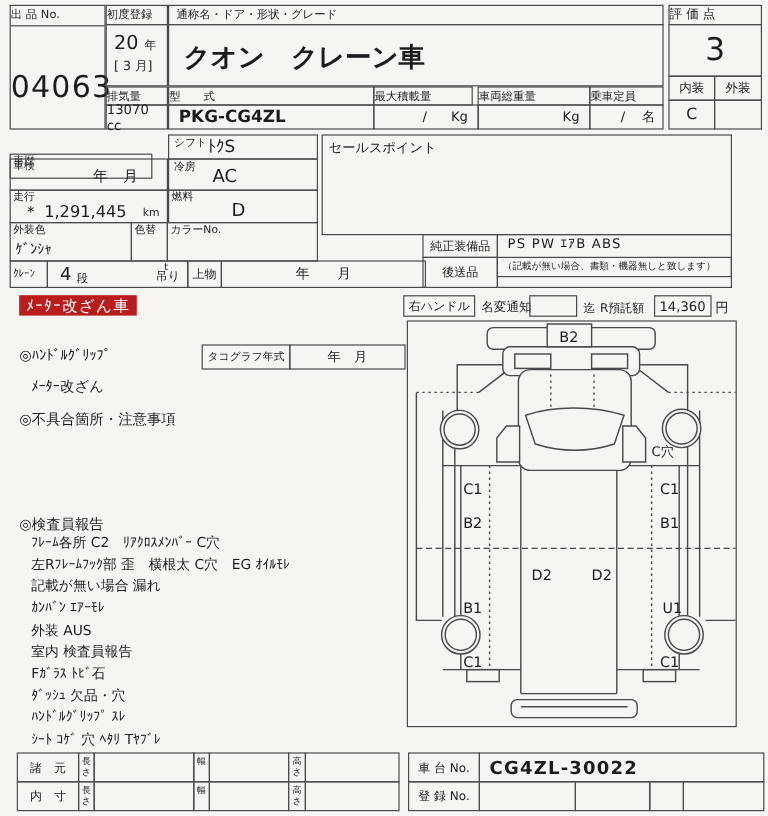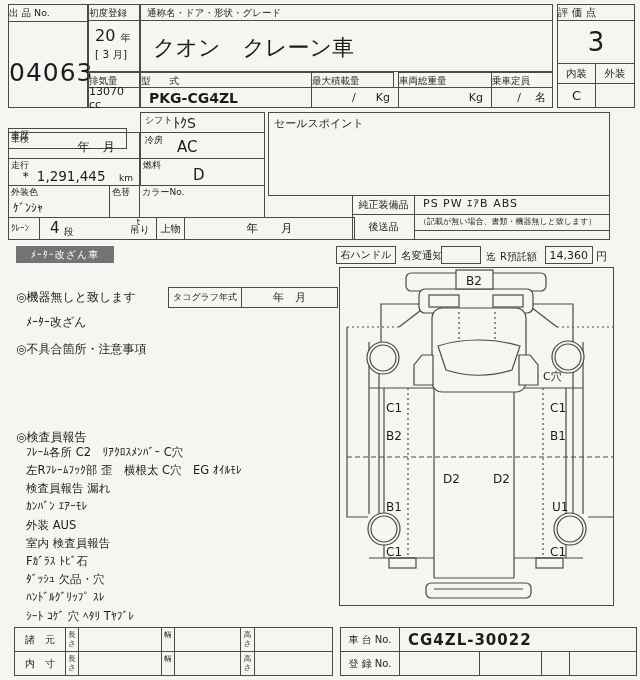--- a/index.html
+++ b/index.html
@@ -5,21 +5,21 @@
   html,body{margin:0;padding:0}
   body{width:640px;height:680px;position:relative;background:#f6f5f1;color:#1c1c1c;
        font-family:"DejaVu Sans",sans-serif;overflow:hidden}
   .c{position:absolute;box-sizing:border-box;border:1px solid #4a4a4a}
   .t{position:absolute;box-sizing:border-box}
   .hdr{font-size:9.5px;line-height:15px;white-space:nowrap}
   .lab{font-size:9px;line-height:10px;padding:1px 0 0 2px;white-space:nowrap}
   .ctr{display:flex;align-items:center;justify-content:center}
   .big{font-size:25px;letter-spacing:1px}
   .nw{white-space:nowrap}
-  .badge{background:#737373;color:#fff;font-size:10px;letter-spacing:1px}
+  .badge{background:#b91c1c;color:#fff;font-size:13px;letter-spacing:1px}
   .note-line{position:absolute;left:26px;font-size:11.5px;white-space:nowrap}
   .vlab{font-size:7.5px;line-height:8.5px;text-align:center;word-break:break-all;padding-top:3px}
   svg text{font-family:"DejaVu Sans",sans-serif;fill:#1c1c1c;font-size:12px}
   svg .small{font-size:11px}
   .ln{stroke:#4a4a4a;stroke-width:1.2;fill:none}
   .fillp{fill:#f6f5f1}
 </style>
 </head>
 <body>
 
@@ -29,21 +29,21 @@
 </div>
 
 <div class="c hdr" style="left:88px;top:4px;width:52px;height:17px">初度登録</div>
 <div class="c" style="left:88px;top:20px;width:52px;height:52px;padding:5px 0 0 6px">
   <span style="font-size:16px">20</span>
   <span style="font-size:10px">年</span>
   <div style="font-size:10.5px;margin-top:3px">[ 3 月]</div>
 </div>
 
 <div class="c hdr" style="left:140px;top:4px;width:413px;height:17px;text-align:left;padding-left:6px">通称名・ドア・形状・グレード</div>
-<div class="c" style="left:140px;top:20px;width:413px;height:52px;font-size:22px;font-weight:normal;padding:12px 0 0 12px">クオン　クレーン車</div>
+<div class="c" style="left:140px;top:20px;width:413px;height:52px;font-size:22px;font-weight:bold;padding:12px 0 0 12px">クオン　クレーン車</div>
 
 <div class="c hdr" style="left:88px;top:72px;width:52px;height:16px">排気量</div>
 <div class="c ctr" style="left:88px;top:87px;width:52px;height:21px;font-size:11px">13070 cc</div>
 
 <div class="c hdr" style="left:140px;top:72px;width:172px;height:16px">型　　式</div>
 <div class="c" style="left:140px;top:87px;width:172px;height:21px;font-size:14px;font-weight:bold;padding:2px 0 0 8px">PKG-CG4ZL</div>
 
 <div class="c hdr" style="left:311px;top:72px;width:83px;height:16px">最大積載量</div>
 <div class="c" style="left:311px;top:87px;width:88px;height:21px;font-size:11px;display:flex;align-items:center;justify-content:flex-end;gap:20px;padding:0 8px">
   <span>/</span>
@@ -128,30 +128,30 @@
 
 <div class="t badge ctr" style="left:16px;top:246px;width:98px;height:17px">ﾒｰﾀｰ改ざん車</div>
 <div class="c ctr" style="left:336px;top:246px;width:60px;height:18px;font-size:10px">右ハンドル</div>
 <div class="t nw" style="left:401px;top:249px;font-size:10.5px">名変通知</div>
 <div class="c" style="left:441px;top:246px;width:40px;height:18px"></div>
 <div class="t nw" style="left:486px;top:250px;font-size:10px">迄</div>
 <div class="t nw" style="left:500px;top:250px;font-size:10px">R預託額</div>
 <div class="c" style="left:545px;top:246px;width:48px;height:18px;font-size:11px;text-align:right;padding:2px 4px 0 0">14,360</div>
 <div class="t nw" style="left:596px;top:249px;font-size:11px">円</div>
 
-<div class="t nw" style="left:16px;top:289px;font-size:12px">◎機器無しと致します</div>
+<div class="t nw" style="left:16px;top:289px;font-size:12px">◎ﾊﾝﾄﾞﾙｸﾞﾘｯﾌﾟ</div>
 <div class="c ctr" style="left:168px;top:287px;width:74px;height:21px;font-size:9px">タコグラフ年式</div>
 <div class="c ctr" style="left:241px;top:287px;width:97px;height:21px;font-size:11px">年　月</div>
 <div class="t nw" style="left:26px;top:314px;font-size:12px">ﾒｰﾀｰ改ざん</div>
 <div class="t nw" style="left:16px;top:341px;font-size:12px">◎不具合箇所・注意事項</div>
 <div class="t nw" style="left:16px;top:429px;font-size:12px">◎検査員報告</div>
 
 <div class="note-line" style="top:445px">ﾌﾚｰﾑ各所 C2　ﾘｱｸﾛｽﾒﾝﾊﾞｰ C穴</div>
 <div class="note-line" style="top:463px">左Rﾌﾚｰﾑﾌｯｸ部 歪　横根太 C穴　EG ｵｲﾙﾓﾚ</div>
-<div class="note-line" style="top:481px">検査員報告 漏れ</div>
+<div class="note-line" style="top:481px">記載が無い場合 漏れ</div>
 <div class="note-line" style="top:499px">ｶﾝﾊﾞﾝ ｴｱｰﾓﾚ</div>
 <div class="note-line" style="top:518px">外装 AUS</div>
 <div class="note-line" style="top:536px">室内 検査員報告</div>
 <div class="note-line" style="top:554px">Fｶﾞﾗｽ ﾄﾋﾞ石</div>
 <div class="note-line" style="top:572px">ﾀﾞｯｼｭ 欠品・穴</div>
 <div class="note-line" style="top:590px">ﾊﾝﾄﾞﾙｸﾞﾘｯﾌﾟ ｽﾚ</div>
 <div class="note-line" style="top:609px">ｼｰﾄ ｺｹﾞ 穴 ﾍﾀﾘ Tﾔﾌﾞﾚ</div>
 
 <div class="c" style="left:339px;top:267px;width:275px;height:339px">
 <svg width="273" height="337" viewBox="0 0 273 337">

